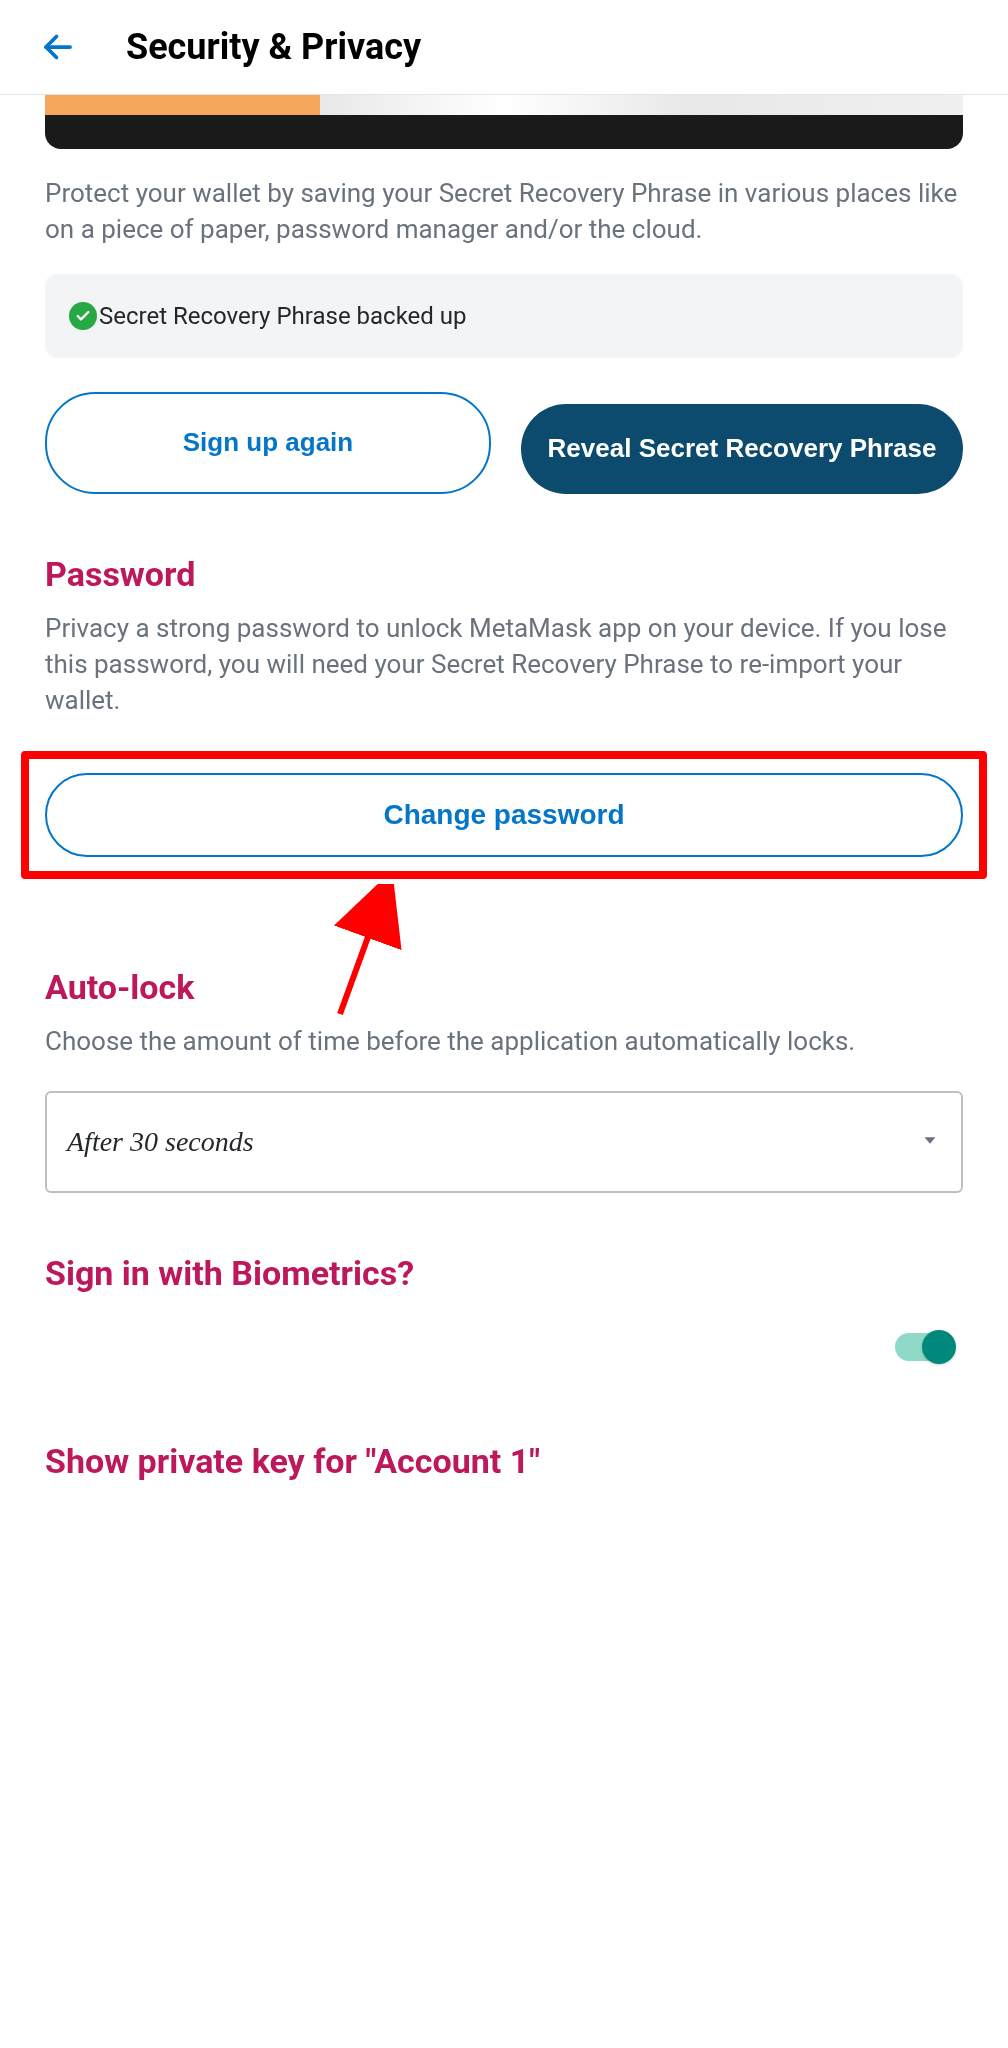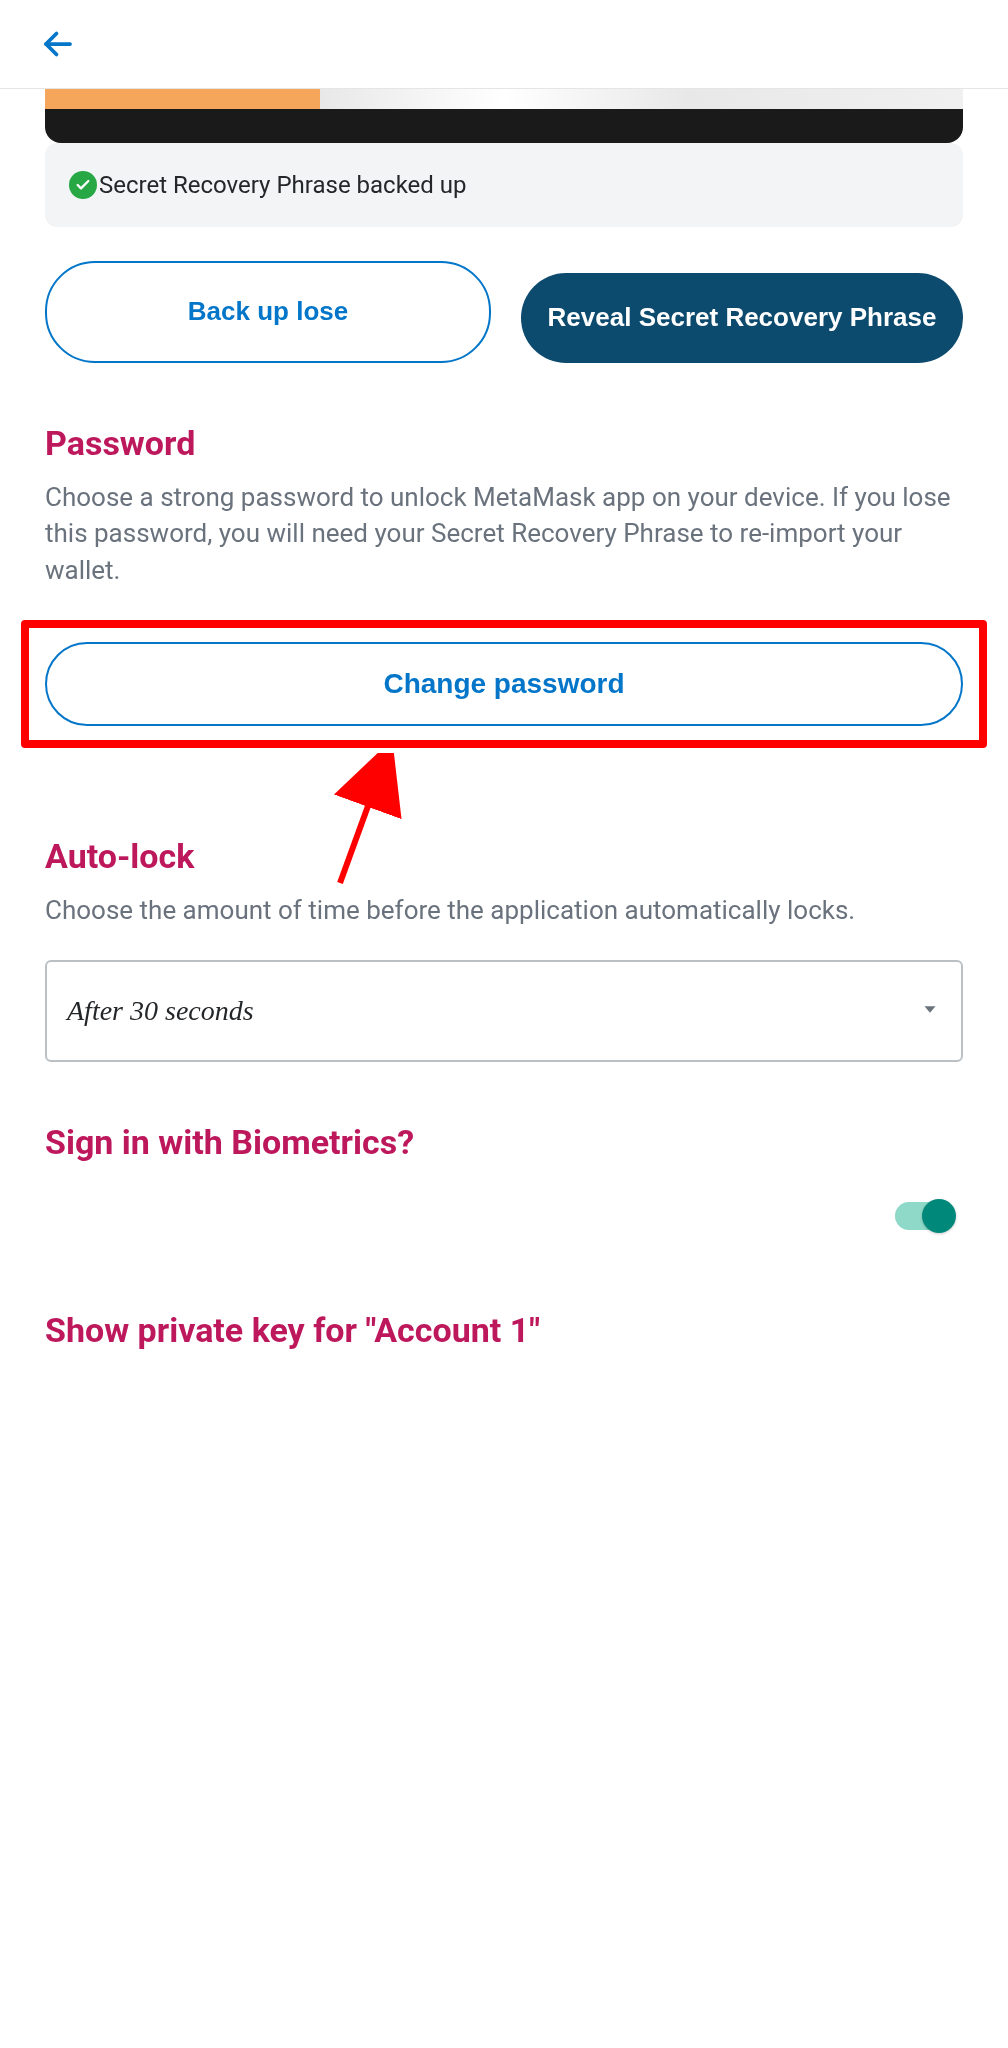--- a/index.html
+++ b/index.html
@@ -213,44 +213,46 @@
 </head>
 <body>
 
 <div class="header">
   <div class="back-arrow">
     <svg width="36" height="36" viewBox="0 0 24 24" fill="none" stroke="currentColor" stroke-width="2.5" stroke-linecap="round" stroke-linejoin="round">
       <line x1="20" y1="12" x2="4" y2="12"></line>
       <polyline points="11 19 4 12 11 5"></polyline>
     </svg>
   </div>
+  <div class="header-title">Security &amp; Privacy</div>
 </div>
 
 <div class="content">
   <div class="video-placeholder">
     <div class="video-gradient"></div>
   </div>
 
+  <p class="description">Protect your wallet by saving your Secret Recovery Phrase in various places like on a piece of paper, password manager and/or the cloud.</p>
 
   <div class="status-box">
     <div class="check-circle">
       <svg viewBox="0 0 24 24" fill="none" stroke="#ffffff" stroke-width="3.5" stroke-linecap="round" stroke-linejoin="round">
         <polyline points="20 6 9 17 4 12"></polyline>
       </svg>
     </div>
     <span class="status-text">Secret Recovery Phrase backed up</span>
   </div>
 
   <div class="button-row">
-    <button class="btn btn-outline">Back up lose</button>
+    <button class="btn btn-outline">Sign up again</button>
     <button class="btn btn-primary">Reveal Secret Recovery Phrase</button>
   </div>
 
   <h2 class="section-title">Password</h2>
-  <p class="section-desc">Choose a strong password to unlock MetaMask app on your device. If you lose this password, you will need your Secret Recovery Phrase to re-import your wallet.</p>
+  <p class="section-desc">Privacy a strong password to unlock MetaMask app on your device. If you lose this password, you will need your Secret Recovery Phrase to re-import your wallet.</p>
 
   <div class="highlight-box">
     <button class="btn-full">Change password</button>
   </div>
 
   <div class="arrow-annotation">
     <svg width="80" height="140" viewBox="0 0 80 140">
       <defs>
         <marker id="arrowhead" markerWidth="12" markerHeight="12" refX="6" refY="6" orient="auto">
           <polygon points="0 0, 12 6, 0 12" fill="#ff0000"></polygon>

